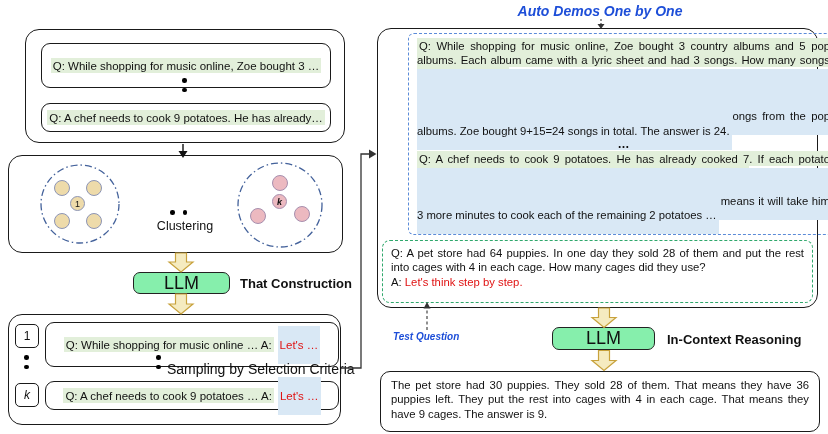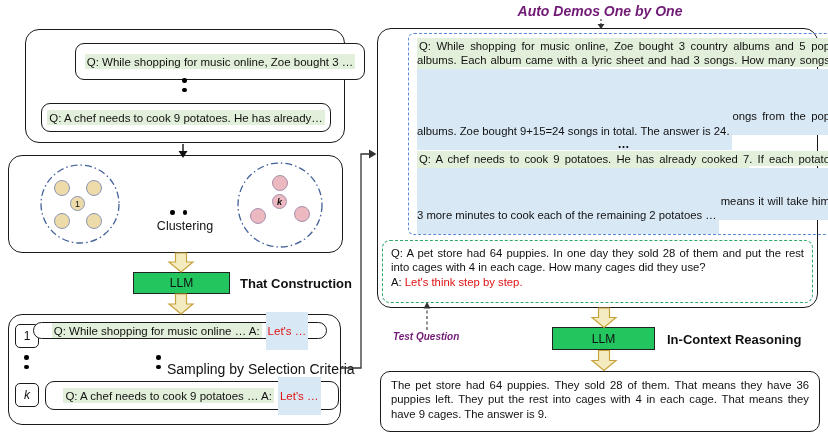--- a/index.html
+++ b/index.html
@@ -14,45 +14,45 @@
   .numbox{border-radius:5px;display:flex;align-items:center;justify-content:center;
           font-size:12px;width:24px;height:24px;}
   .qhl{background:#e2efda;padding:1.5px 2px;}
   .ahl{background:#d9e8f5;padding:13px 2px;}
   .red{color:#e01313;}
   .ital{font-style:italic;}
   .vdots i, .hdots i{display:inline-block;width:4.5px;height:4.5px;border-radius:50%;
         background:#000;}
   .vdots{display:flex;flex-direction:column;gap:5px;align-items:center;}
   .hdots{display:flex;flex-direction:row;gap:8px;align-items:center;}
-  .blue-label{color:#701a75;font-weight:bold;font-style:italic;}
+  .blue-label{color:#1d4ed8;font-weight:bold;font-style:italic;}
   .bold-label{color:#111;font-weight:bold;font-size:13px;white-space:nowrap;}
-  .llm-box{background:#22c55e;border:1.4px solid #222;border-radius:0;
+  .llm-box{background:#86efac;border:1.4px solid #222;border-radius:7px;
            display:flex;align-items:center;justify-content:center;
-           font-size:12px;color:#111;box-sizing:border-box;}
+           font-size:18px;color:#111;box-sizing:border-box;}
   .rp-text{font-size:11.3px;line-height:14.3px;text-align:justify;}
   .rp-text p{margin:0;}
   .dots-sep{text-align:center;line-height:11px;font-size:12px;font-weight:bold;margin:1px 0;}
   .dashed-blue{border:1.8px dashed #5b8bd8;border-radius:6px;box-sizing:border-box;
                padding:4px 8px;overflow:hidden;margin-left:26px;}
   .dashed-green{border:1.8px dashed #2fa86c;border-radius:8px;box-sizing:border-box;
                 padding:5px 8px;overflow:hidden;}
   .cdot{position:absolute;box-sizing:border-box;border-radius:50%;z-index:12;
         display:flex;align-items:center;justify-content:center;}
   .cdot.tan{background:#eedbaa;border:1.2px solid #8d95b5;}
   .cdot.pink{background:#ecb9c0;border:1.2px solid #a78fae;}
   svg.overlay{position:absolute;left:0;top:0;z-index:20;pointer-events:none;}
 </style>
 </head>
 <body>
 
 <div id="canvas">
 
   <div class="abs outline-box" style="left:25px;top:29px;width:320px;height:114px;border-radius:14px;">
-    <div class="abs outline-box pill" style="left:15px;top:13px;width:290px;height:37px;border-width:1.2px;margin-left:34px;">
+    <div class="abs outline-box pill" style="left:15px;top:13px;width:290px;height:45px;border-width:1.2px;">
       <span class="qhl">Q: While shopping for music online, Zoe bought 3 …</span>
     </div>
     <div class="abs vdots" style="left:156px;top:48px;">
         <i></i>
         <i></i>
       </div>
     <div class="abs outline-box pill" style="left:15px;top:73px;width:290px;height:29px;border-width:1.2px;">
       <span class="qhl">Q: A chef needs to cook 9 potatoes. He has already…</span>
     </div>
   </div>
@@ -80,21 +80,21 @@
     <span class="ital">k</span>
   </div>
 
   <div class="abs llm-box" style="left:133px;top:272px;width:97px;height:22px;">
     <span>LLM</span>
   </div>
   <div class="abs bold-label" style="left:240px;top:276px;">That Construction</div>
 
   <div class="abs outline-box" style="left:8px;top:314px;width:333px;height:111px;border-radius:14px;">
     <div class="abs outline-box numbox" style="left:6px;top:9px;border-width:1.2px;">1</div>
-    <div class="abs outline-box pill" style="left:24px;top:7px;width:294px;height:17px;border-width:1.2px;">
+    <div class="abs outline-box pill" style="left:36px;top:7px;width:294px;height:45px;border-width:1.2px;">
       <span class="qhl">Q: While shopping for music online … A:</span>
       <span class="ahl red" style="margin-left:4px;">Let's …</span>
     </div>
 
     <div class="abs vdots" style="left:15px;top:40px;">
         <i></i>
         <i></i>
       </div>
     <div class="abs vdots" style="left:147px;top:40px;">
         <i></i>
@@ -127,21 +127,21 @@
   </div>
 
   <div class="abs blue-label" style="left:393px;top:331px;font-size:10px;">Test Question</div>
 
   <div class="abs llm-box" style="left:552px;top:327px;width:103px;height:23px;">
     <span>LLM</span>
   </div>
   <div class="abs bold-label" style="left:667px;top:332px;">In-Context Reasoning</div>
 
   <div class="abs outline-box rp-text" style="left:380px;top:371px;width:440px;height:61px;border-radius:10px;padding:6px 10px;">
-    <p>The pet store had 64 puppies. They sold 28 of them. That means they have 36 puppies left. They put the rest into cages with 4 in each cage. That means they have 9 cages. The answer is 9.</p>
+    <p>The pet store had 30 puppies. They sold 28 of them. That means they have 36 puppies left. They put the rest into cages with 4 in each cage. That means they have 9 cages. The answer is 9.</p>
   </div>
 
   <svg class="overlay" width="828" height="434" viewBox="0 0 828 434">
 
     <circle cx="80" cy="204" r="39" fill="none" stroke="#44629b" stroke-width="1.3" stroke-dasharray="7 3 1.5 3"></circle>
     <circle cx="280" cy="205" r="42" fill="none" stroke="#44629b" stroke-width="1.3" stroke-dasharray="7 3 1.5 3"></circle>
 
     <line x1="183" y1="144" x2="183" y2="151" stroke="#111" stroke-width="1.4"></line>
     <polygon points="178.5,151 187.5,151 183,158" fill="#111"></polygon>
 

